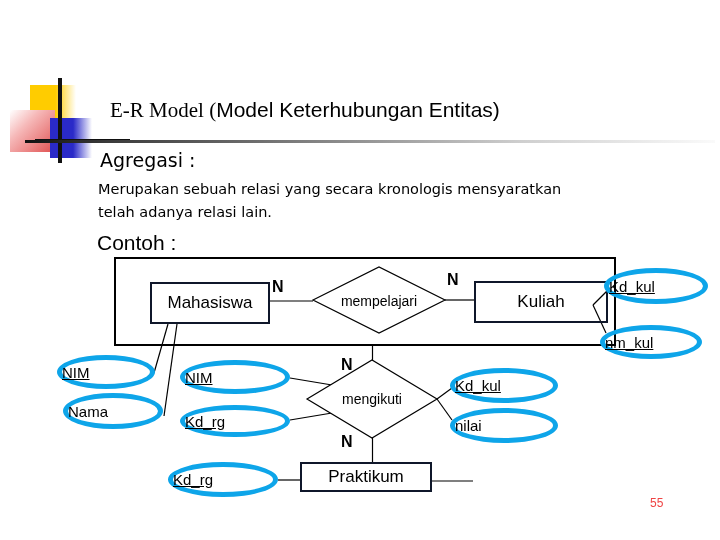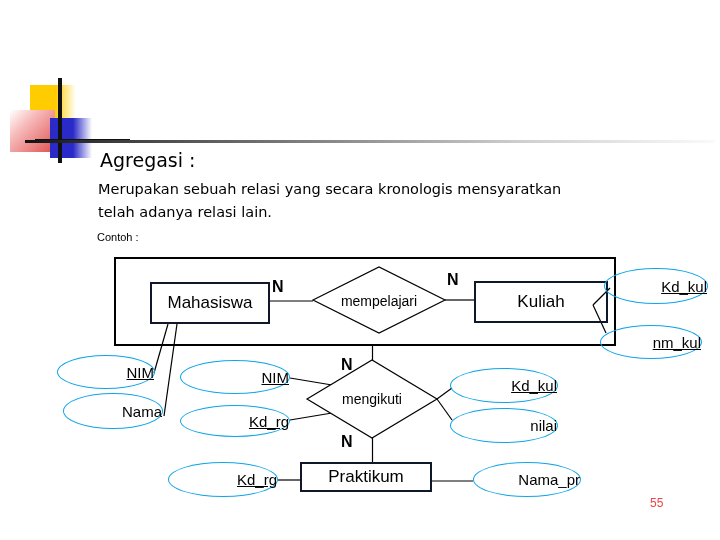--- a/index.html
+++ b/index.html
@@ -19,34 +19,34 @@
   .logo-hline{position:absolute;left:35px;top:139px;width:95px;height:4px;background:#111;}
   .title-rule{position:absolute;left:25px;top:140px;width:690px;height:3px;
     background:linear-gradient(to right,#111 0%,#3a3a3a 12%,#8a8a8a 45%,#cfcfcf 72%,#fafafa 100%);}
   .page-title{position:absolute;left:110px;top:98px;white-space:nowrap;}
   .title-prefix{font-family:"Liberation Serif",serif;font-size:21px;}
   .title-main{font-family:"Liberation Sans",sans-serif;font-size:21px;}
   
   .heading{position:absolute;left:100px;top:149px;font-family:"DejaVu Sans",sans-serif;font-size:19px;}
   .body-text{position:absolute;left:98px;top:178px;width:560px;
     font-family:"DejaVu Sans",sans-serif;font-size:14.5px;line-height:23px;}
-  .example-label{position:absolute;left:97px;top:231px;font-size:11px;}
+  .example-label{position:absolute;left:97px;top:231px;font-size:21px;}
   .page-number{position:absolute;left:650px;top:496px;font-size:12px;color:#ef4444;}
   
   .wires{position:absolute;left:0;top:0;width:720px;height:540px;}
   .agg-box{position:absolute;left:114px;top:257px;width:502px;height:89px;
     border:2px solid #000;box-sizing:border-box;background:transparent;}
   .entity{position:absolute;border:2px solid #0f172a;box-sizing:border-box;
     display:flex;align-items:center;justify-content:center;
     font-size:17px;background:transparent;}
   .ent-mahasiswa{left:150px;top:282px;width:120px;height:42px;}
   .ent-kuliah{left:474px;top:281px;width:134px;height:42px;}
   .ent-praktikum{left:300px;top:462px;width:132px;height:30px;}
-  .attr{position:absolute;border:1px solid #0ea5e9;border-radius:50%;box-sizing:border-box;
-    display:flex;align-items:center;justify-content:flex-end;
+  .attr{position:absolute;border:5px solid #0ea5e9;border-radius:50%;box-sizing:border-box;
+    display:flex;align-items:center;justify-content:flex-start;
     font-size:15px;background:transparent;}
   .pk{text-decoration:underline;}
   .attr-nim-left{left:57px;top:355px;width:98px;height:34px;}
   .attr-nama{left:63px;top:393px;width:100px;height:36px;}
   .attr-nim-mid{left:180px;top:360px;width:110px;height:34px;}
   .attr-kdrg-mid{left:180px;top:405px;width:110px;height:32px;}
   .attr-kdkul-top{left:604px;top:268px;width:104px;height:36px;}
   .attr-nmkul{left:600px;top:325px;width:102px;height:34px;}
   .attr-kdkul-mid{left:450px;top:368px;width:108px;height:35px;}
   .attr-nilai{left:450px;top:408px;width:108px;height:35px;}
@@ -66,20 +66,23 @@
 
 <div class="slide">
 
   <div class="sq sq-yellow"></div>
   <div class="sq sq-red"></div>
   <div class="sq sq-blue"></div>
   <div class="logo-vline"></div>
   <div class="logo-hline"></div>
   <div class="title-rule"></div>
 
+  <div class="page-title">
+    <span class="title-prefix">E-R Model (</span><span class="title-main">Model Keterhubungan Entitas)</span>
+  </div>
 
   <div class="heading">Agregasi :</div>
   <div class="body-text">
     <div>Merupakan sebuah relasi yang secara kronologis mensyaratkan</div>
     <div>telah adanya relasi lain.</div>
   </div>
   <div class="example-label">Contoh :</div>
 
   <svg class="wires" viewBox="0 0 720 540" xmlns="http://www.w3.org/2000/svg">
     <g stroke="#000" stroke-width="1.2" fill="none">
@@ -138,19 +141,16 @@
   </div>
   <div class="attr attr-kdkul-mid">
     <span class="pk">Kd_kul</span>
   </div>
   <div class="attr attr-nilai">
     <span>nilai</span>
   </div>
   <div class="attr attr-kdrg-bot">
     <span class="pk">Kd_rg</span>
   </div>
-  <div class="attr attr-namapr">
-    <span>Nama_pr</span>
-  </div>
 
   <div class="page-number">55</div>
 
 </div>
 
 </body></html>

